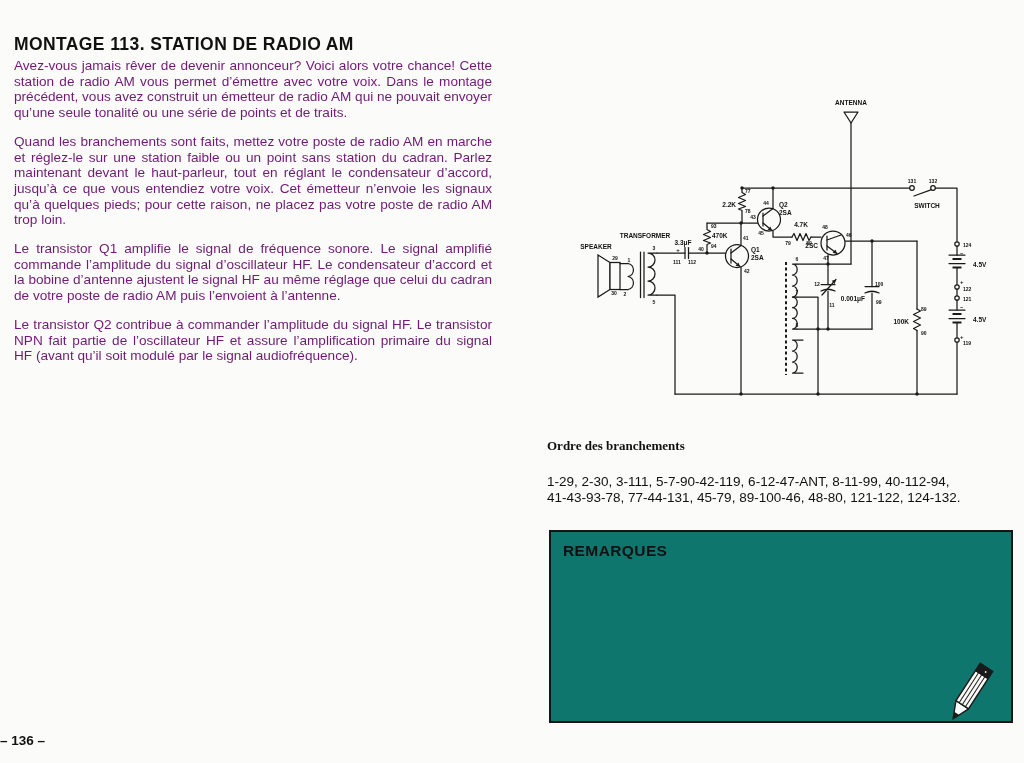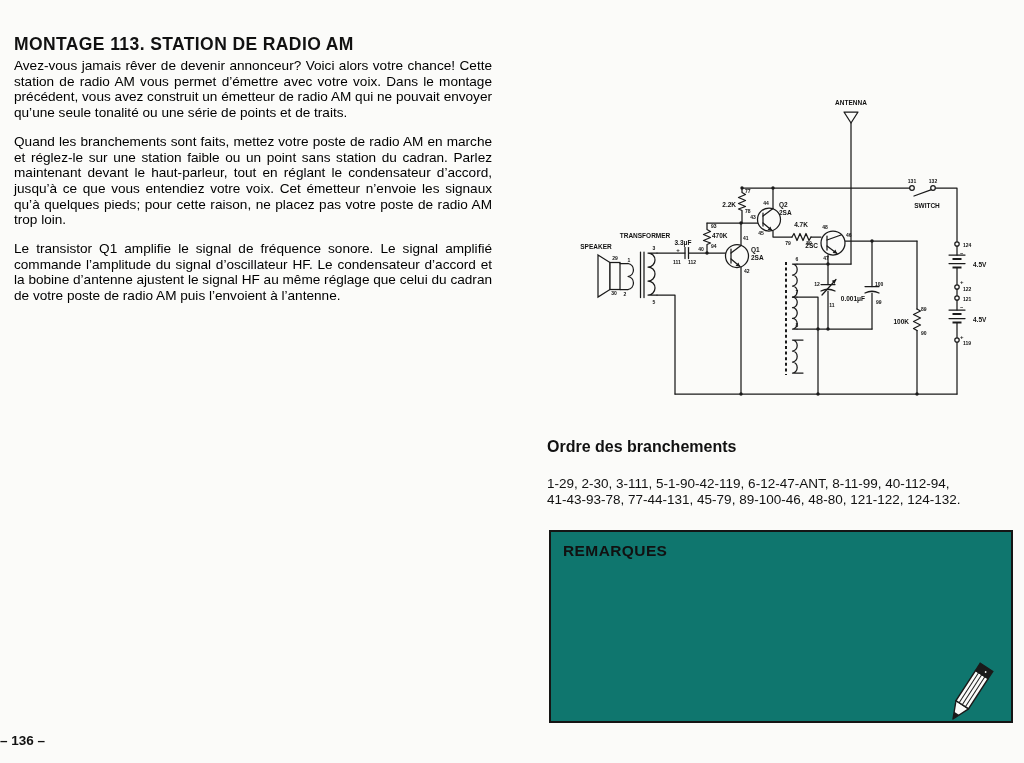--- a/index.html
+++ b/index.html
@@ -1,22 +1,22 @@
 <!DOCTYPE html>
 <html><head>
 <meta charset="utf-8">
 <style>
   html,body{margin:0;padding:0;}
   body{width:1024px;height:763px;background:#fbfbf9;font-family:"Liberation Sans",sans-serif;color:#111;}
   .page{position:relative;width:1024px;height:763px;overflow:hidden;border-radius:17px;}
   .title{position:absolute;left:14px;top:22px;font-size:17.5px;font-weight:bold;letter-spacing:.4px;white-space:nowrap;}
   .bodycol{position:absolute;left:14px;top:58px;width:478px;}
-  .bodycol p{margin:0 0 13px 0;font-size:13.6px;line-height:15.7px;text-align:justify;color:#000000;}
+  .bodycol p{margin:0 0 13px 0;font-size:13.6px;line-height:15.7px;text-align:justify;color:#701a75;}
   .wiring{position:absolute;left:547px;top:438px;width:472px;}
-  .wiring h3{margin:0;font-size:16px;font-weight:bold;}
+  .wiring h3{margin:0;font-size:13px;font-weight:bold;font-family:Liberation Serif, serif;}
   .wiring .lines{margin-top:20px;font-size:13.5px;line-height:15.6px;}
   .remarks{position:absolute;left:549px;top:530px;width:460px;height:189px;border:2px solid #151515;background:#0f766e;}
   .remarks h3{margin:10px 0 0 12px;font-size:15.5px;font-weight:bold;letter-spacing:.4px;}
   .pagenum{position:absolute;left:0;top:733px;width:1024px;text-align:left;font-size:13.5px;font-weight:bold;}
   .schematic{position:absolute;left:545px;top:85px;width:480px;height:340px;}
   .pencilbox{position:absolute;right:8px;bottom:-6px;width:80px;height:90px;}
   svg{display:block;}
   svg .w{fill:none;stroke:#1a1a1a;stroke-width:1.25;stroke-linecap:round;stroke-linejoin:round;}
   svg .w2{fill:none;stroke:#1a1a1a;stroke-width:2;}
   svg .oc{fill:#fbfbf9;stroke:#1a1a1a;stroke-width:1.25;}
@@ -27,20 +27,21 @@
 <body>
 
 <div class="page">
 
   <h1 class="title">MONTAGE 113. STATION DE RADIO AM</h1>
 
   <div class="bodycol">
     <p>Avez-vous jamais rêver de devenir annonceur? Voici alors votre chance! Cette station de radio AM vous permet d’émettre avec votre voix. Dans le montage précédent, vous avez construit un émetteur de radio AM qui ne pouvait envoyer qu’une seule tonalité ou une série de points et de traits.</p>
     <p>Quand les branchements sont faits, mettez votre poste de radio AM en marche et réglez-le sur une station faible ou un point sans station du cadran. Parlez maintenant devant le haut-parleur, tout en réglant le condensateur d’accord, jusqu’à ce que vous entendiez votre voix. Cet émetteur n’envoie les signaux qu’à quelques pieds; pour cette raison, ne placez pas votre poste de radio AM trop loin.</p>
     <p>Le transistor Q1 amplifie le signal de fréquence sonore. Le signal amplifié commande l’amplitude du signal d’oscillateur HF. Le condensateur d’accord et la bobine d’antenne ajustent le signal HF au même réglage que celui du cadran de votre poste de radio AM puis l’envoient à l’antenne.</p>
+    <p>Le transistor Q2 contribue à commander l’amplitude du signal HF. Le transistor NPN fait partie de l’oscillateur HF et assure l’amplification primaire du signal HF (avant qu’il soit modulé par le signal audiofréquence).</p>
   </div>
 
   <div class="schematic">
     <svg width="480" height="340" viewBox="0 0 480 340">
 
       <g>
         <path class="w" d="M197,103 H365"></path>
         <path class="w" d="M390.5,103 H412 V156.5"></path>
         <path class="w" d="M162,138 H213"></path>
         <path class="w" d="M196,138 V160"></path>
@@ -251,21 +252,21 @@
           <text x="331" y="219" font-size="5" text-anchor="start">99</text>
           <text x="376" y="226" font-size="5" text-anchor="start">89</text>
           <text x="376" y="250" font-size="5" text-anchor="start">90</text>
         </g>
     </svg>
   </div>
 
   <div class="wiring">
     <h3>Ordre des branchements</h3>
     <div class="lines">
-      <div>1-29, 2-30, 3-111, 5-1-90-42-119, 6-12-47-ANT, 8-11-99, 40-112-94,</div>
+      <div>1-29, 2-30, 3-111, 5-7-90-42-119, 6-12-47-ANT, 8-11-99, 40-112-94,</div>
       <div>41-43-93-78, 77-44-131, 45-79, 89-100-46, 48-80, 121-122, 124-132.</div>
     </div>
   </div>
 
   <div class="remarks">
     <h3>REMARQUES</h3>
     <svg class="pencilbox" width="80" height="90" viewBox="0 0 80 90">
       <g transform="translate(30,82) rotate(33)">
         <polygon points="0,0 -7.5,-17 7.5,-17" fill="#fbfbf9" stroke="#1a1a1a" stroke-width="1.4" stroke-linejoin="round"></polygon>
         <polygon points="0,0 -3,-6.8 3,-6.8" fill="#1a1a1a"></polygon>

